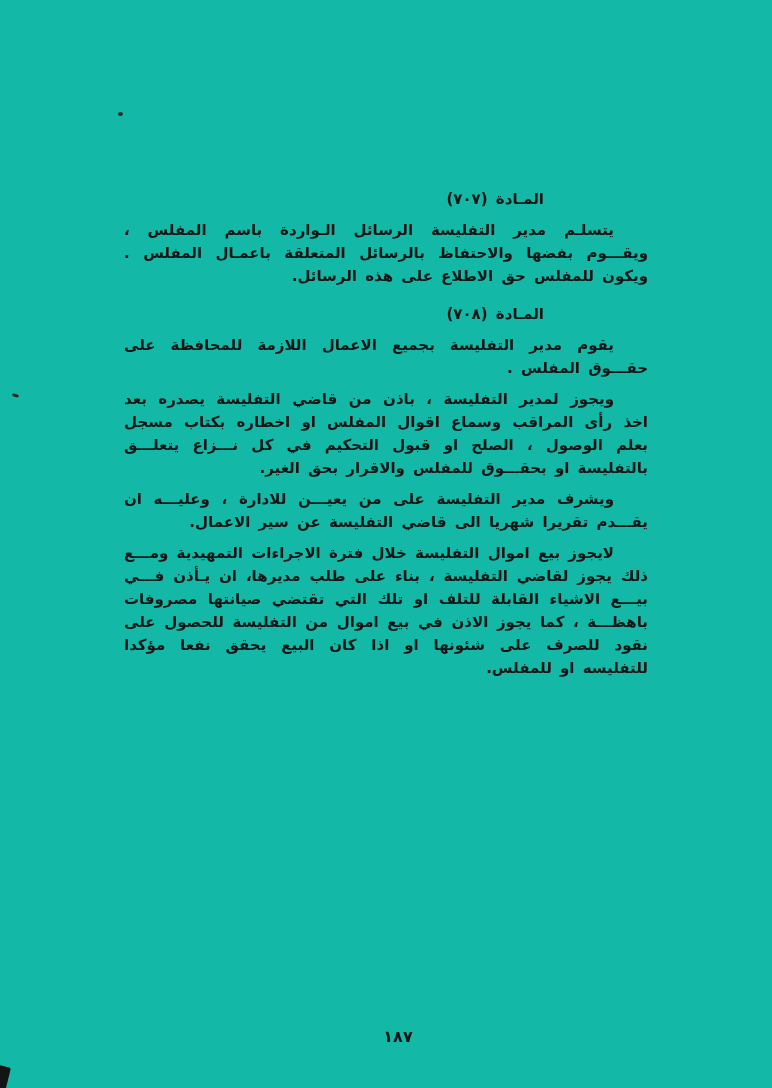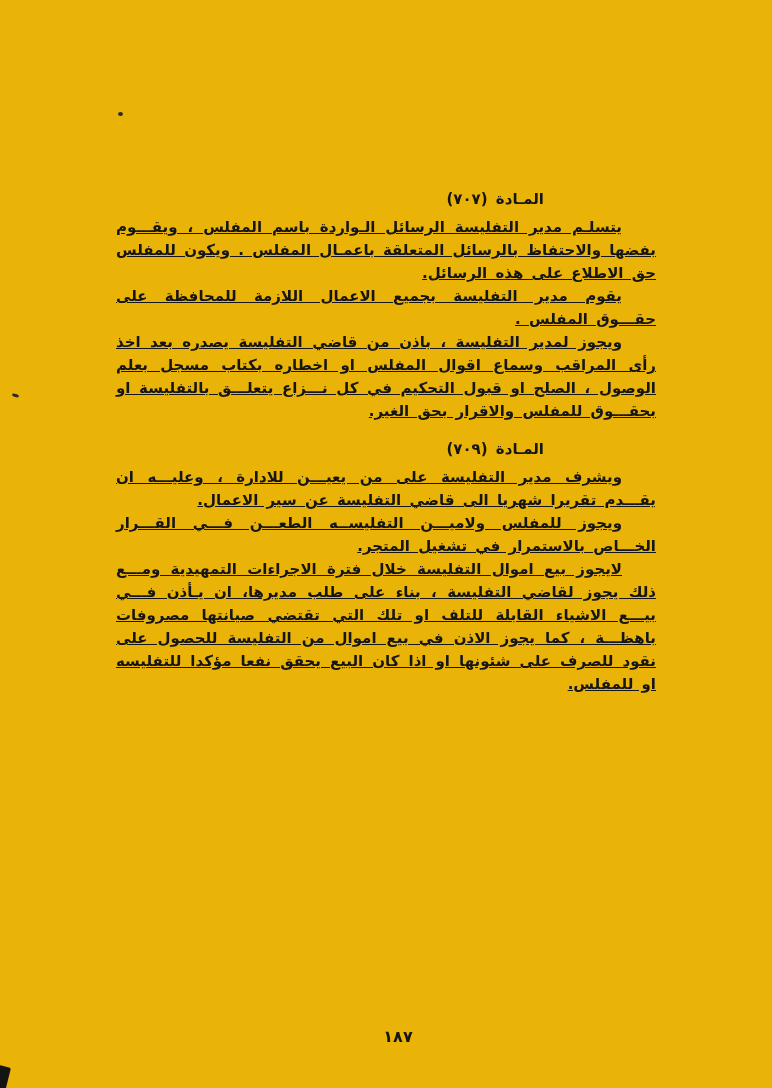--- a/index.html
+++ b/index.html
@@ -9,21 +9,21 @@
   body {
     width: 772px;
     height: 1088px;
     position: relative;
     overflow: hidden;
     background: #ffffff;
   }
   .page {
     position: absolute;
     inset: 0;
-    background: #eab308;
+    background: #14b8a6;
     font-family: "DejaVu Sans", sans-serif;
     font-weight: 700;
     color: #161616;
   }
   .text-block {
     position: absolute;
     top: 188px;
     right: 116px;
     left: 116px;
     direction: rtl;
@@ -36,23 +36,22 @@
     font-size: 15px;
     font-weight: 700;
     margin: 15px 112px 5px 0;
     text-align: right;
     line-height: 23px;
   }
   .text-block > .article-heading:first-child {
     margin-top: 0;
   }
   .para {
-    margin: 0;
+    margin: 8px;
     text-indent: 34px;
-    text-decoration: underline;
   }
   .page-number {
     position: absolute;
     bottom: 42px;
     left: 8px;
     right: 0;
     text-align: center;
     direction: rtl;
     font-size: 16px;
     font-weight: 700;
@@ -75,26 +74,25 @@
 </head>
 <body>
 
 <div class="page">
 
   <main class="text-block" dir="rtl" lang="ar">
 
     <h2 class="article-heading">المـادة (٧٠٧)</h2>
     <p class="para">يتسلـم مدير التفليسة الرسائل الـواردة باسم المفلس ، ويقـــوم بفضها والاحتفاظ بالرسائل المتعلقة باعمـال المفلس . ويكون للمفلس حق الاطلاع على هذه الرسائل.</p>
 
+    <h2 class="article-heading">المـادة (٧٠٨)</h2>
     <p class="para">يقوم مدير التفليسة بجميع الاعمال اللازمة للمحافظة على حقـــوق المفلس .</p>
     <p class="para">ويجوز لمدير التفليسة ، باذن من قاضي التفليسة يصدره بعد اخذ رأى المراقب وسماع اقوال المفلس او اخطاره بكتاب مسجل بعلم الوصول ، الصلح او قبول التحكيم في كل نـــزاع يتعلـــق بالتفليسة او بحقـــوق للمفلس والاقرار بحق الغير.</p>
 
-    <h2 class="article-heading">المـادة (٧٠٩)</h2>
     <p class="para">ويشرف مدير التفليسة على من يعيـــن للادارة ، وعليـــه ان يقـــدم تقريرا شهريا الى قاضي التفليسة عن سير الاعمال.</p>
-    <p class="para">ويجوز للمفلس ولاميـــن التفليســه الطعـــن فـــي القـــرار الخـــاص بالاستمرار في تشغيل المتجر.</p>
 
     <p class="para">لايجوز بيع اموال التفليسة خلال فترة الاجراءات التمهيدية ومـــع ذلك يجوز لقاضي التفليسة ، بناء على طلب مديرها، ان يـأذن فـــي بيـــع الاشياء القابلة للتلف او تلك التي تقتضي صيانتها مصروفات باهظـــة ، كما يجوز الاذن في بيع اموال من التفليسة للحصول على نقود للصرف على شئونها او اذا كان البيع يحقق نفعا مؤكدا للتفليسه او للمفلس.</p>
 
   </main>
 
   <footer class="page-number" dir="rtl" lang="ar">١٨٧</footer>
 
   <span class="speck speck-1"></span>
   <span class="speck speck-2"></span>
   <span class="speck speck-corner"></span>

